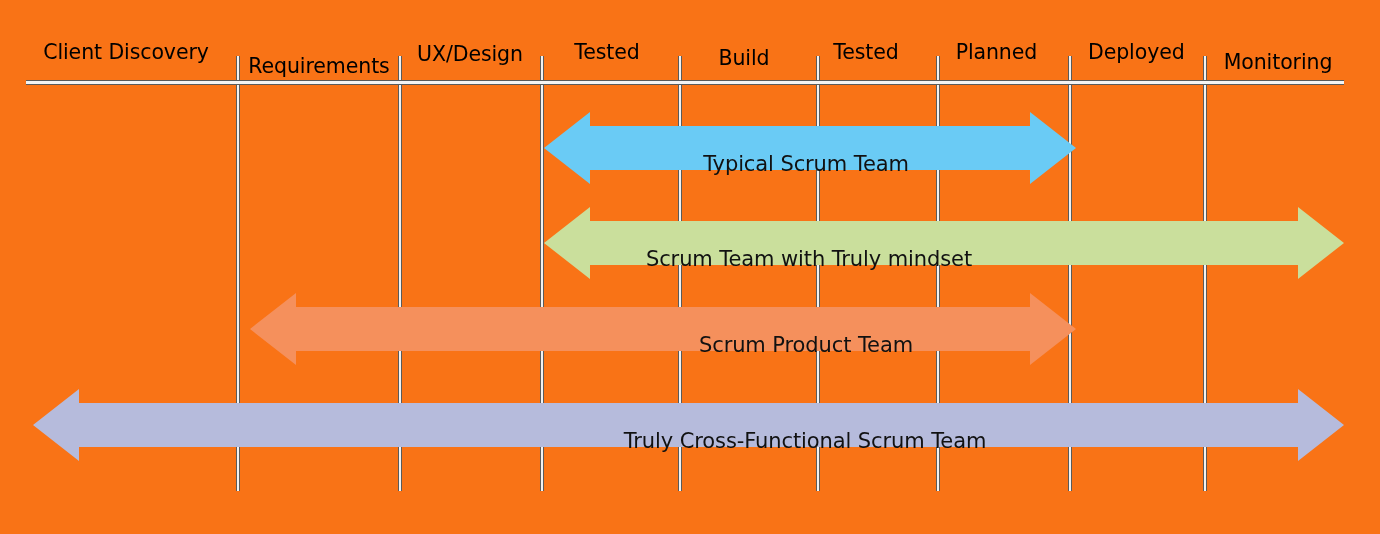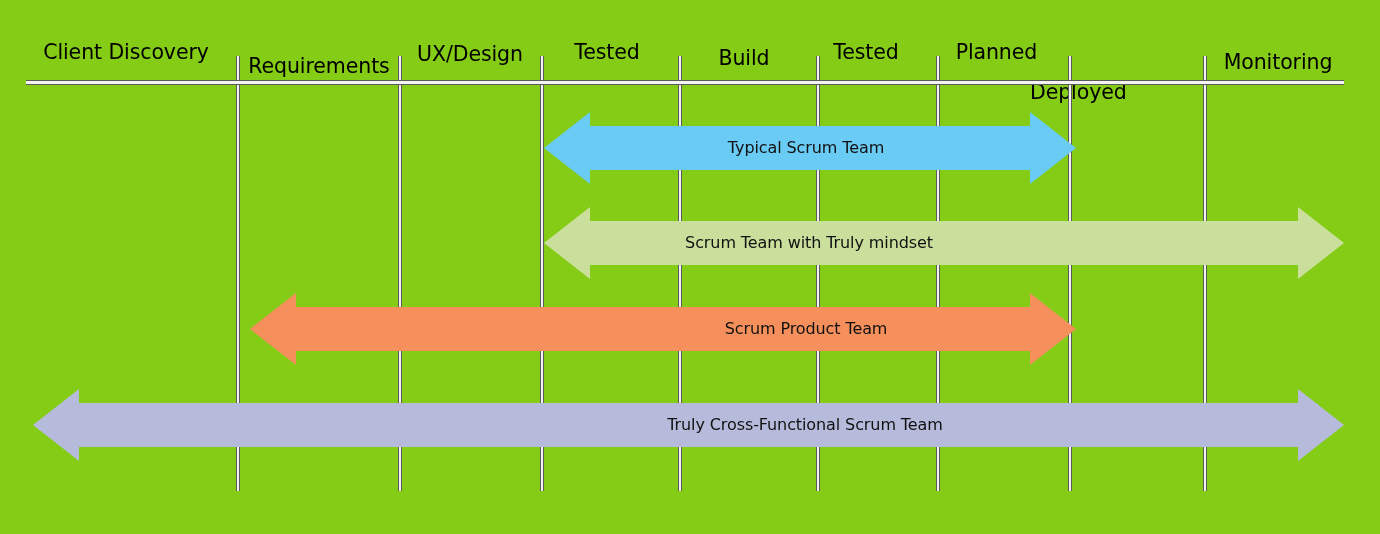--- a/index.html
+++ b/index.html
@@ -7,21 +7,21 @@
     padding: 0;
     background: #ffffff;
   }
   body {
     font-family: "DejaVu Sans", "Liberation Sans", sans-serif;
   }
   #canvas {
     position: relative;
     width: 1380px;
     height: 534px;
-    background: #84cc16;
+    background: #f97316;
     overflow: hidden;
   }
   
   .stage-label {
     position: absolute;
     white-space: nowrap;
     font-size: 20.5px;
     color: #000000;
     line-height: 1;
     letter-spacing: -0.1px;
@@ -75,46 +75,46 @@
   }
   .arrow-shape {
     position: absolute;
     left: 0;
     top: 0;
     width: 100%;
     height: 100%;
   }
   .arrow-label {
     position: absolute;
-    top: 0;
+    top: 16px;
     height: 100%;
     display: flex;
     align-items: center;
     justify-content: center;
-    font-size: 16px;
+    font-size: 21px;
     color: #111111;
     white-space: nowrap;
     line-height: 1;
     letter-spacing: -0.1px;
   }
 </style>
 </head>
 <body>
 
 <div id="canvas">
 
   <div id="stage-labels">
       <div class="stage-label" style="left: 43.2266px; top: 42px;">Client Discovery</div>
       <div class="stage-label" style="left: 248.336px; top: 56px;">Requirements</div>
       <div class="stage-label" style="left: 417.078px; top: 44px;">UX/Design</div>
       <div class="stage-label" style="left: 574.234px; top: 42px;">Tested</div>
       <div class="stage-label" style="left: 718.516px; top: 48px;">Build</div>
       <div class="stage-label" style="left: 833.297px; top: 42px; text-align: center;">Tested</div>
       <div class="stage-label" style="left: 955.648px; top: 42px;">Planned</div>
-      <div class="stage-label" style="left: 1030px; top: 42px; margin-top: 40px;">Deployed</div>
+      <div class="stage-label" style="left: 1088px; top: 42px;">Deployed</div>
       <div class="stage-label" style="left: 1223.68px; top: 52px;">Monitoring</div>
     </div>
 
   <div id="dividers">
       <div class="divider" style="left: 236px;">
         <i class="a"></i>
         <i class="mid"></i>
         <i class="b"></i>
       </div>
       <div class="divider" style="left: 398px;">

